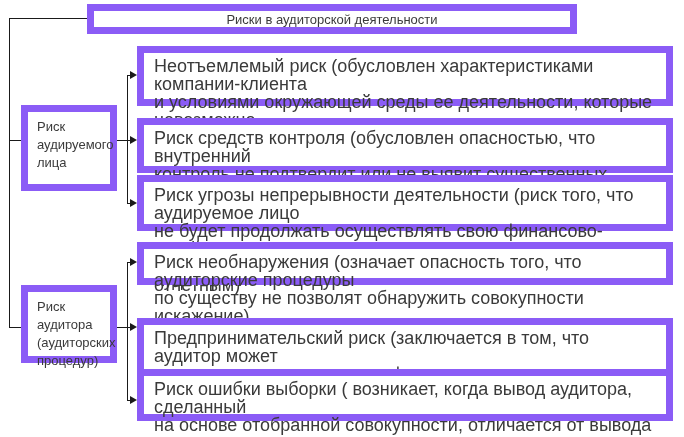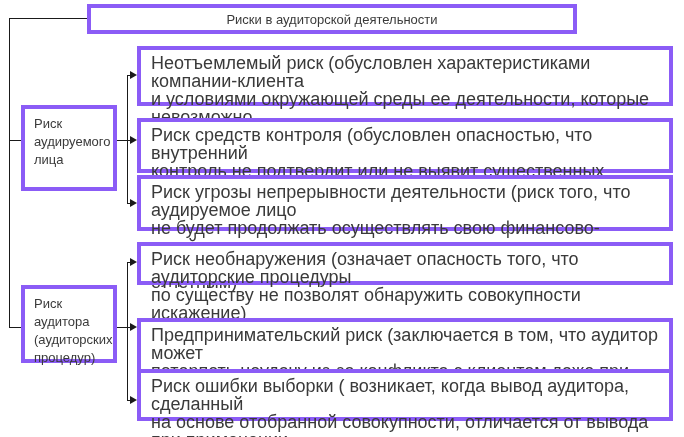--- a/index.html
+++ b/index.html
@@ -1,18 +1,18 @@
 <!DOCTYPE html>
 <html><head>
 <meta charset="utf-8">
 <style>
   html, body { margin: 0; padding: 0; background: #ffffff; }
   body { width: 684px; height: 437px; position: relative; overflow: hidden;
          font-family: "Liberation Sans", "DejaVu Sans", sans-serif; color: #3a3a3a; }
-  .box { position: absolute; box-sizing: border-box; border: 4px solid #8b5cf6; background: #fff; }
+  .box { position: absolute; box-sizing: border-box; border: 7px solid #8b5cf6; background: #fff; }
   .title-box { left: 87px; top: 4px; width: 490px; height: 30px; display: flex; align-items: center; justify-content: center; font-size: 13px; }
   .group-box { left: 21px; width: 96px; padding: 6px 6px 0 9px; font-size: 13px; line-height: 18px; }
   .item-box { left: 137px; width: 536px; padding: 4px 10px 0 10px; font-size: 18px; line-height: 18px; }
   .line { position: absolute; background: #1a1a1a; }
   .arrow { position: absolute; width: 0; height: 0; border-top: 4px solid transparent; border-bottom: 4px solid transparent; border-left: 7px solid #1a1a1a; }
   .txt { display: block; white-space: pre-line; }
 </style>
 </head>
 <body>
 

